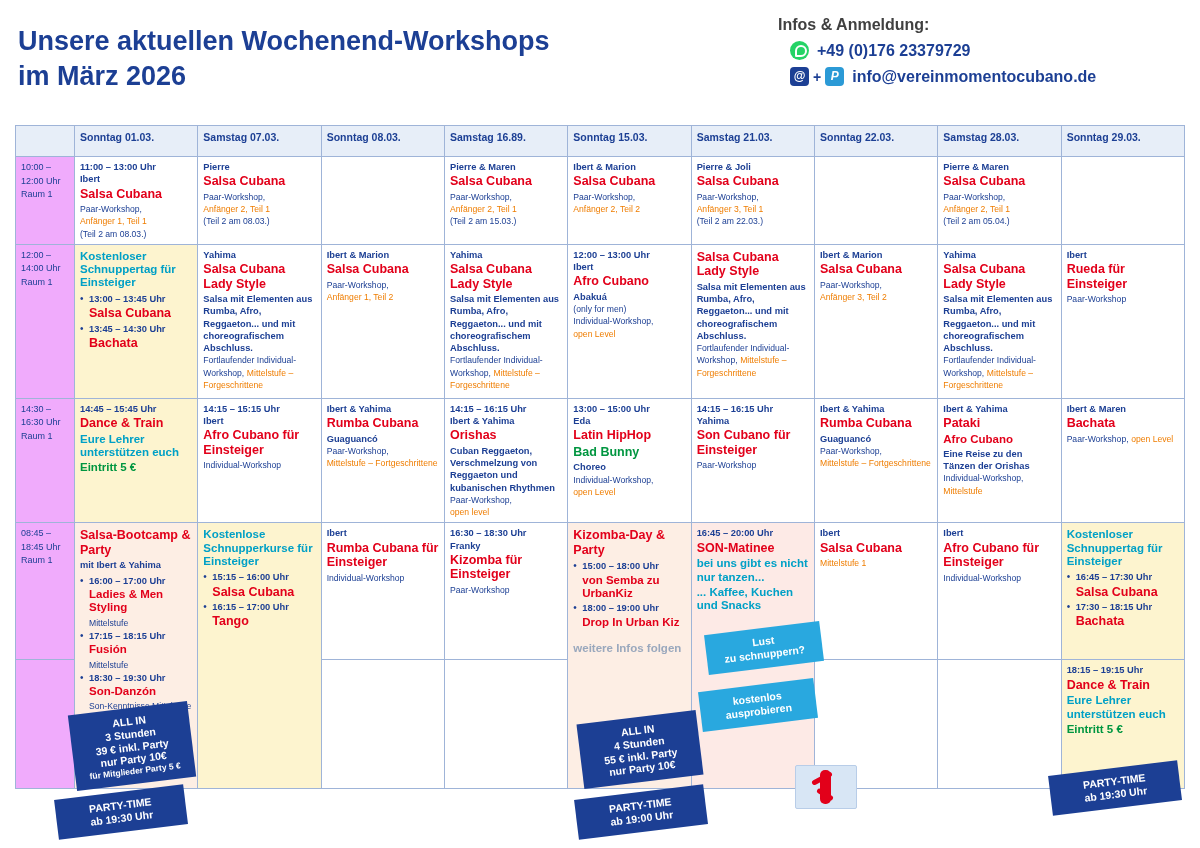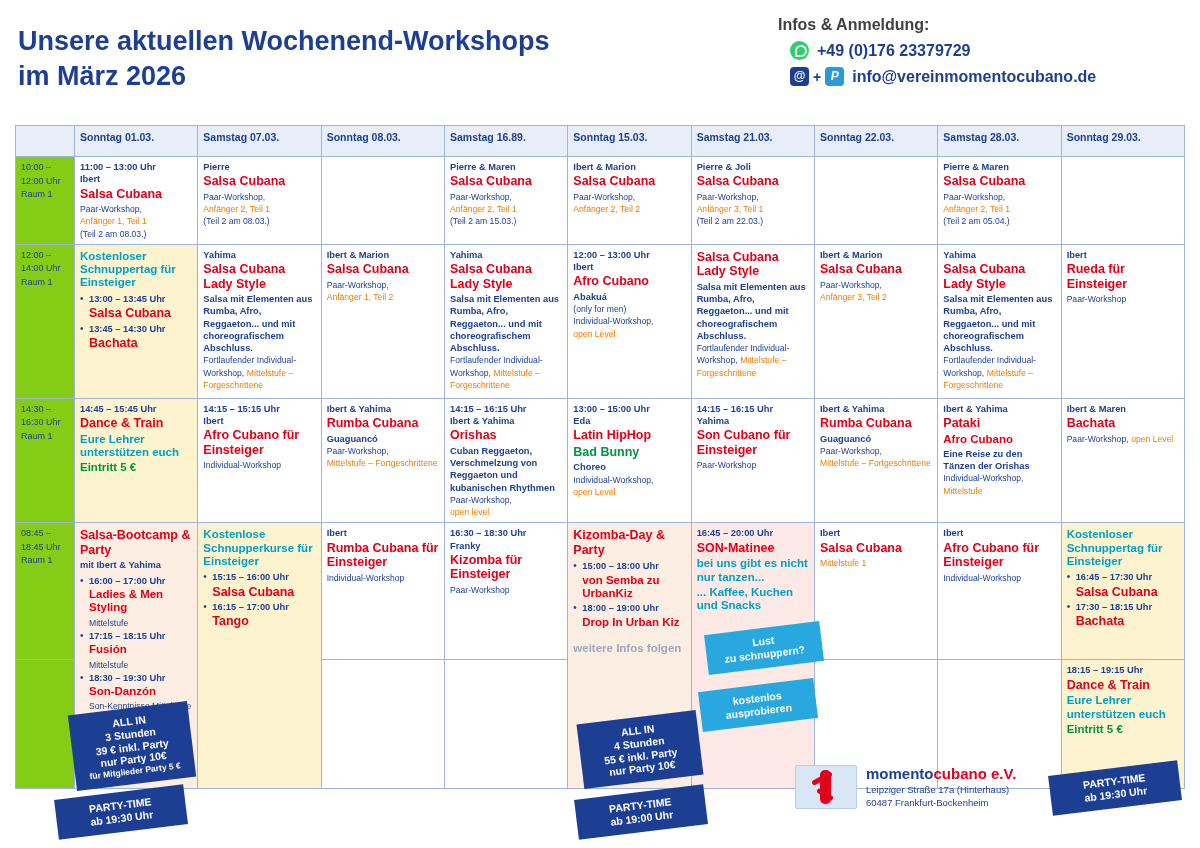--- a/index.html
+++ b/index.html
@@ -38,21 +38,21 @@
     border-collapse:collapse;table-layout:fixed;
   }
   .tbl td,.tbl th{border:1px solid #9fb4d8;vertical-align:top;padding:4px 5px;}
   .tbl thead th{
     background:#e7eef8;color:#1c3f94;font-size:10.5px;font-weight:bold;
     text-align:left;height:20px;padding:5px;
   }
   .col-time{width:48px;}
   .ccol{width:auto;}
   td.timecell{
-    background:#84cc16;font-size:9px;color:#1c3f94;font-weight:normal;line-height:1.5;
+    background:#f0abfc;font-size:9px;color:#1c3f94;font-weight:normal;line-height:1.5;
   }
   .cell{font-size:9.3px;line-height:1.32;color:#1c3f94;}
   .cell .nm{font-weight:bold;font-size:9.3px;color:#1c3f94;}
   .cell .big{font-weight:bold;font-size:12.5px;line-height:1.16;display:block;margin:1px 0 2px;}
   .cell .big2{font-weight:bold;font-size:11.5px;line-height:1.16;display:block;margin:1px 0 2px;}
   .red{color:#e2001a;}
   .orange{color:#ef7d00;}
   .green{color:#009640;}
   .cyan{color:#00a0c6;}
   .sm{font-size:8.6px;line-height:1.3;}
@@ -457,22 +457,15 @@
 
   <div class="banner tilt dkblue" style="left:1050px;top:768px;width:110px;">
     <div>PARTY-TIME</div>
     <div>ab 19:30 Uhr</div>
   </div>
 
   <div class="logo-wrap">
     <div class="logo-mark">
         <div class="fig"></div>
       </div>
-    <div class="logo-txt">
-      <div class="logo-name"><span class="b">momento</span><span>cubano e.V.</span></div>
-      <div class="logo-addr">
-        <div>Leipziger Straße 17a (Hinterhaus)</div>
-        <div>60487 Frankfurt-Bockenheim</div>
-      </div>
-    </div>
   </div>
 
 </div>
 
 </body></html>

